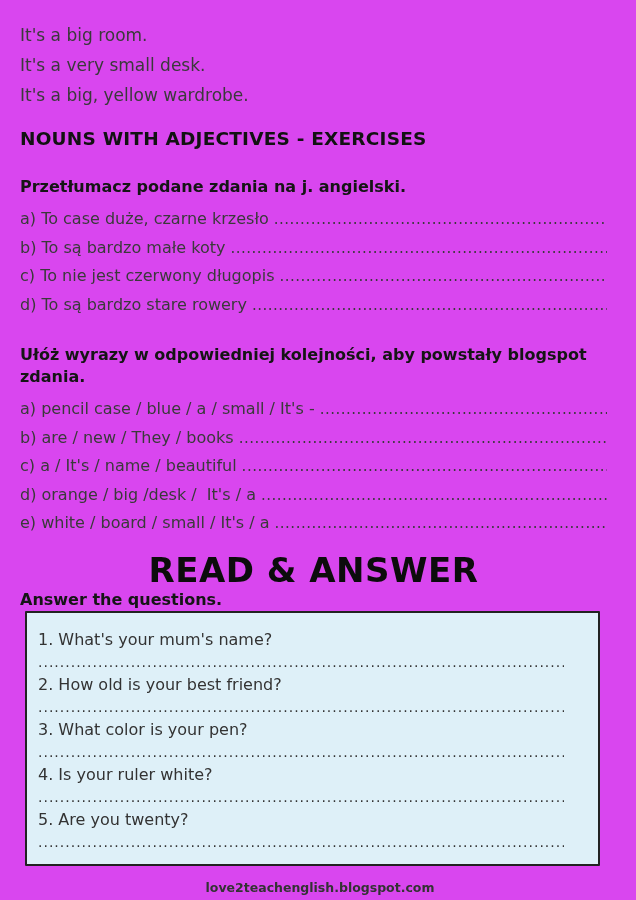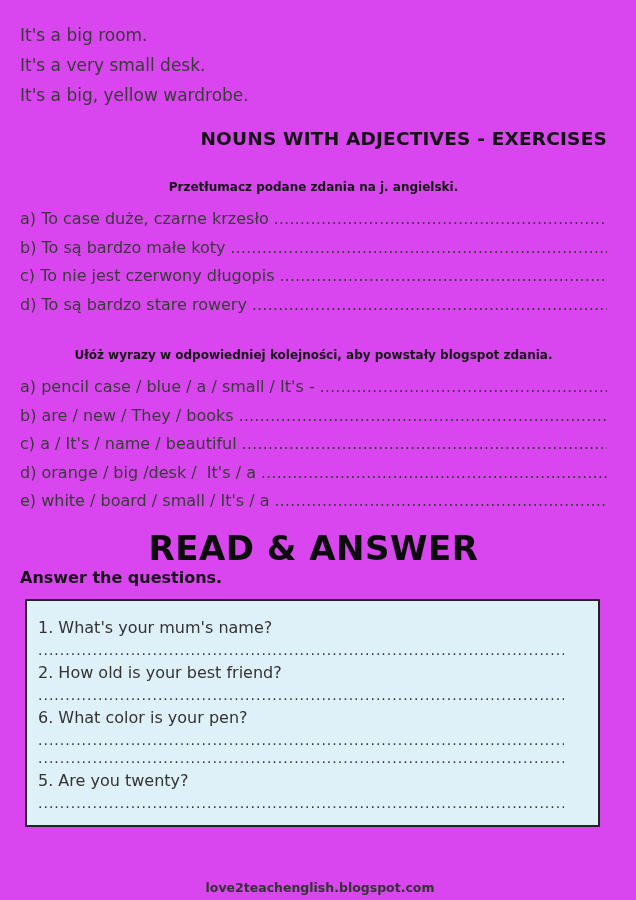--- a/index.html
+++ b/index.html
@@ -8,42 +8,42 @@
     width:636px; height:900px;
     box-sizing:border-box;
     background:#d946ef;
     font-family:"DejaVu Sans","Liberation Sans",sans-serif;
     color:#3a3a3a;
     padding:20px 29px 0 20px;
     overflow:hidden;
   }
   .intro-line { font-size:17px; line-height:30px; }
   .main-title {
-    text-align:right; font-weight:bold; color:#121212;
+    text-align:left; font-weight:bold; color:#121212;
     font-size:18.5px; line-height:24px; margin-top:17px; letter-spacing:0.2px;
   }
   .instruction {
-    font-weight:bold; color:#151515; font-size:12px; line-height:22px;
-    margin-top:25px; margin-bottom:7px;text-align:center;
+    font-weight:bold; color:#151515; font-size:16px; line-height:22px;
+    margin-top:25px; margin-bottom:7px;
   }
   .ex-item { display:flex; align-items:baseline; font-size:16px; line-height:28.5px; }
   .ex-text { white-space:pre; margin-right:5px; flex:0 0 auto; }
   .leader {
     flex:1 1 auto; overflow:hidden; white-space:nowrap;
     font-size:15px; letter-spacing:0.5px; color:#3a3a3a;
   }
   .read-title {
     text-align:center; font-weight:bold; color:#0c0c0c;
     font-size:34px; line-height:38px; margin-top:13px; letter-spacing:0.5px;
   }
   .answer-instr {
     font-weight:bold; color:#151515; font-size:16px; line-height:22px; 
   }
   .qbox {
-    margin-top:10px; margin-left:5px;
+    margin-top:0; margin-left:5px;
     width:575px; box-sizing:border-box;
     background:#def0f8;
     border:2px solid #222222;
     border-radius:1px;
     padding:13px 34px 13px 11px;
   }
   .q-line { font-size:16px; line-height:27px; color:#333333; }
   .q-dots {
     overflow:hidden; white-space:nowrap;
     font-size:14px; line-height:18px; letter-spacing:1px; color:#333333;
@@ -116,24 +116,25 @@
   <div class="qbox">
     <div>
       <div class="q-line">1. What's your mum's name?</div>
       <div class="q-dots">.................................................................................................................................................................................</div>
     </div>
     <div>
       <div class="q-line">2. How old is your best friend?</div>
       <div class="q-dots">.................................................................................................................................................................................</div>
     </div>
     <div>
-      <div class="q-line">6. What color is your pen?</div>
+      <div class="q-line">3. What color is your pen?</div>
       <div class="q-dots">.................................................................................................................................................................................</div>
     </div>
     <div>
+      <div class="q-line">4. Is your ruler white?</div>
       <div class="q-dots">.................................................................................................................................................................................</div>
     </div>
     <div>
       <div class="q-line">5. Are you twenty?</div>
       <div class="q-dots">.................................................................................................................................................................................</div>
     </div>
   </div>
 
   <div class="footer">love2teachenglish.blogspot.com</div>
 

